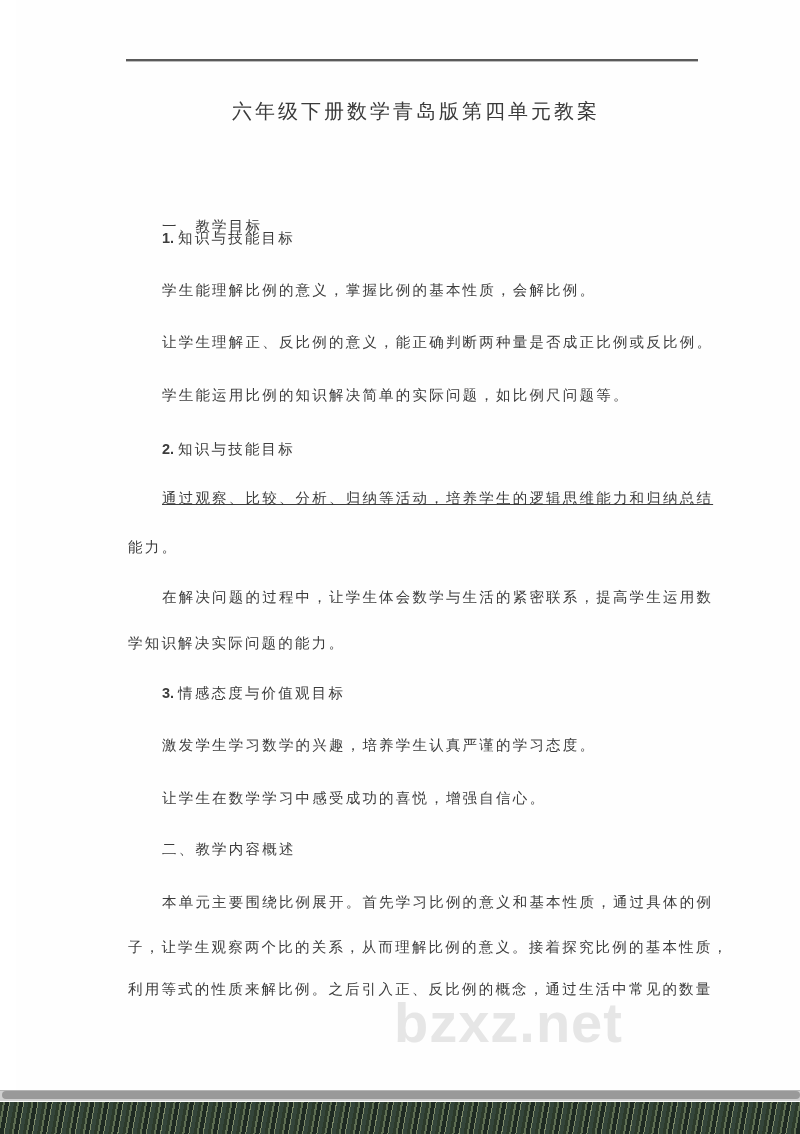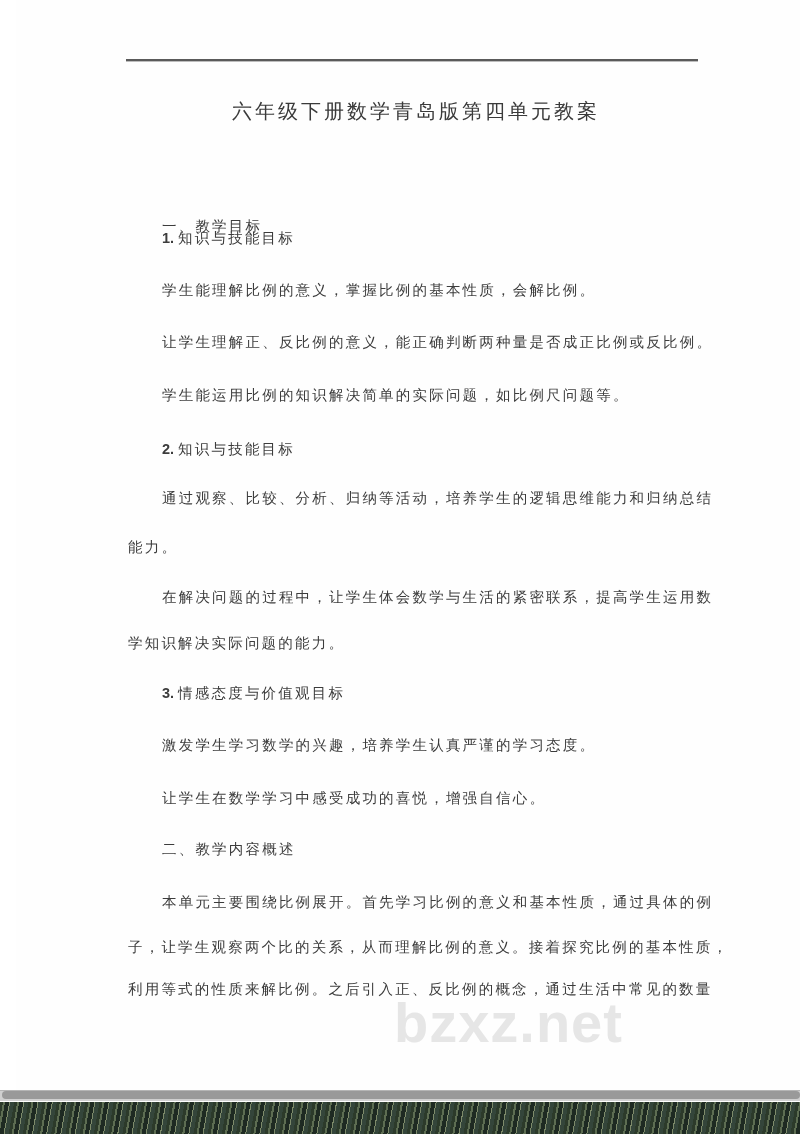--- a/index.html
+++ b/index.html
@@ -110,21 +110,21 @@
   </div>
 
   <div class="line" style="left:146px; top:333px;">让学生理解正、反比例的意义，能正确判断两种量是否成正比例或反比例。</div>
   <div class="line" style="left:146px; top:281px;">学生能理解比例的意义，掌握比例的基本性质，会解比例。</div>
   <div class="line" style="left:146px; top:386px;text-align:right;">学生能运用比例的知识解决简单的实际问题，如比例尺问题等。</div>
 
   <div class="line" style="left:146px; top:440px;">
     <span class="num">2.</span><span>知识与技能目标</span>
   </div>
 
-  <div class="line" style="left:146px; top:489px;">通过观察、比较、分析、归纳等活动，培养学生的逻辑思维能力和归纳总结</div>
+  <div class="line" style="left:146px; top:489px;text-decoration:underline;">通过观察、比较、分析、归纳等活动，培养学生的逻辑思维能力和归纳总结</div>
   <div class="line" style="left:112px; top:538px;">能力。</div>
   <div class="line" style="left:146px; top:588px;">在解决问题的过程中，让学生体会数学与生活的紧密联系，提高学生运用数</div>
   <div class="line" style="left:112px; top:634px;">学知识解决实际问题的能力。</div>
 
   <div class="line" style="left:146px; top:684px;text-align:center;">
     <span class="num">3.</span><span>情感态度与价值观目标</span>
   </div>
 
   <div class="line" style="left:146px; top:736px;">激发学生学习数学的兴趣，培养学生认真严谨的学习态度。</div>
   <div class="line" style="left:146px; top:789px;">让学生在数学学习中感受成功的喜悦，增强自信心。</div>

